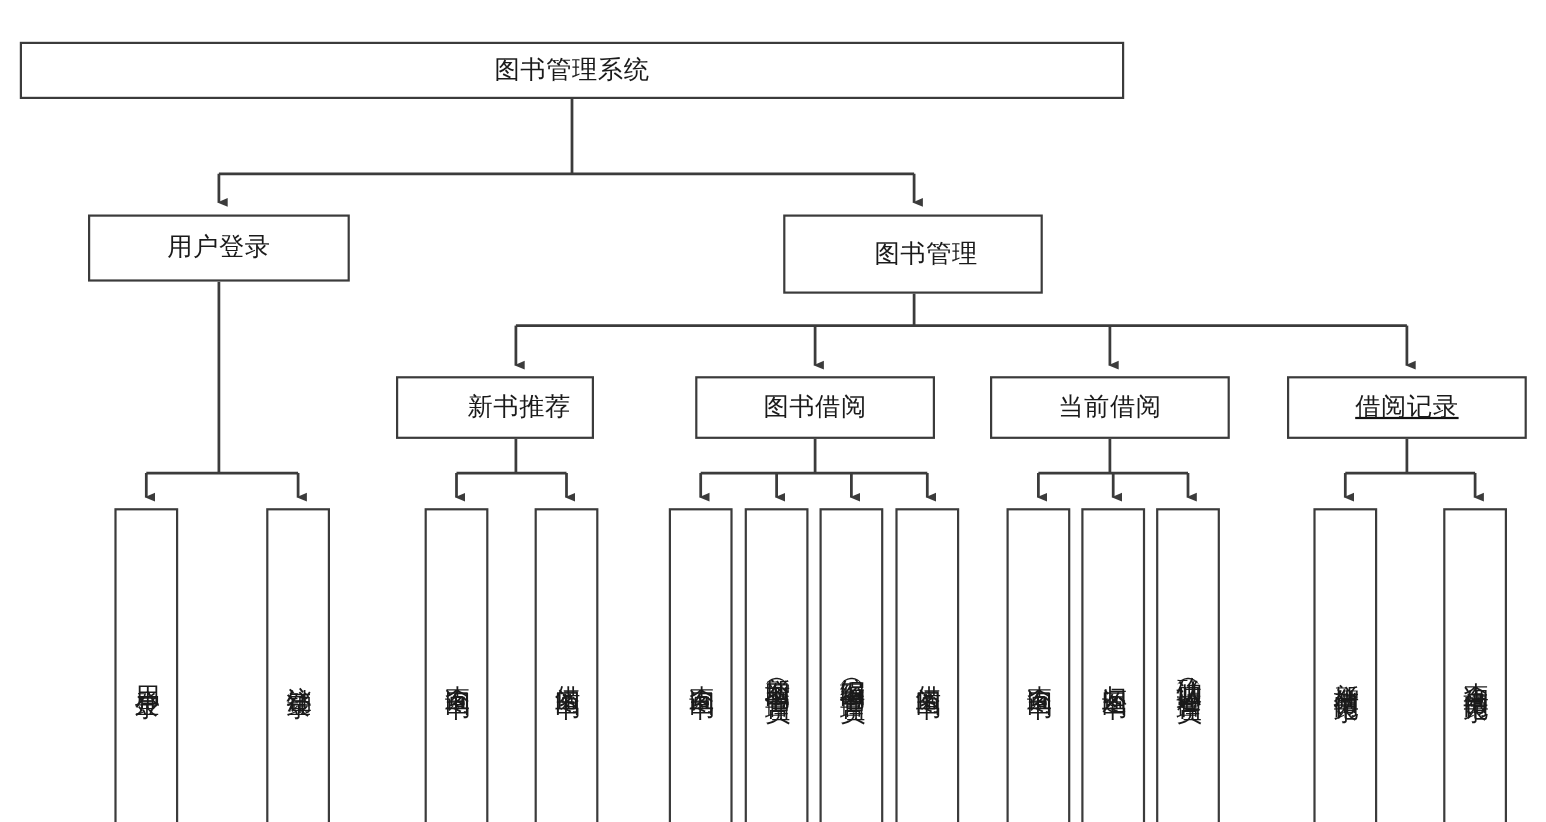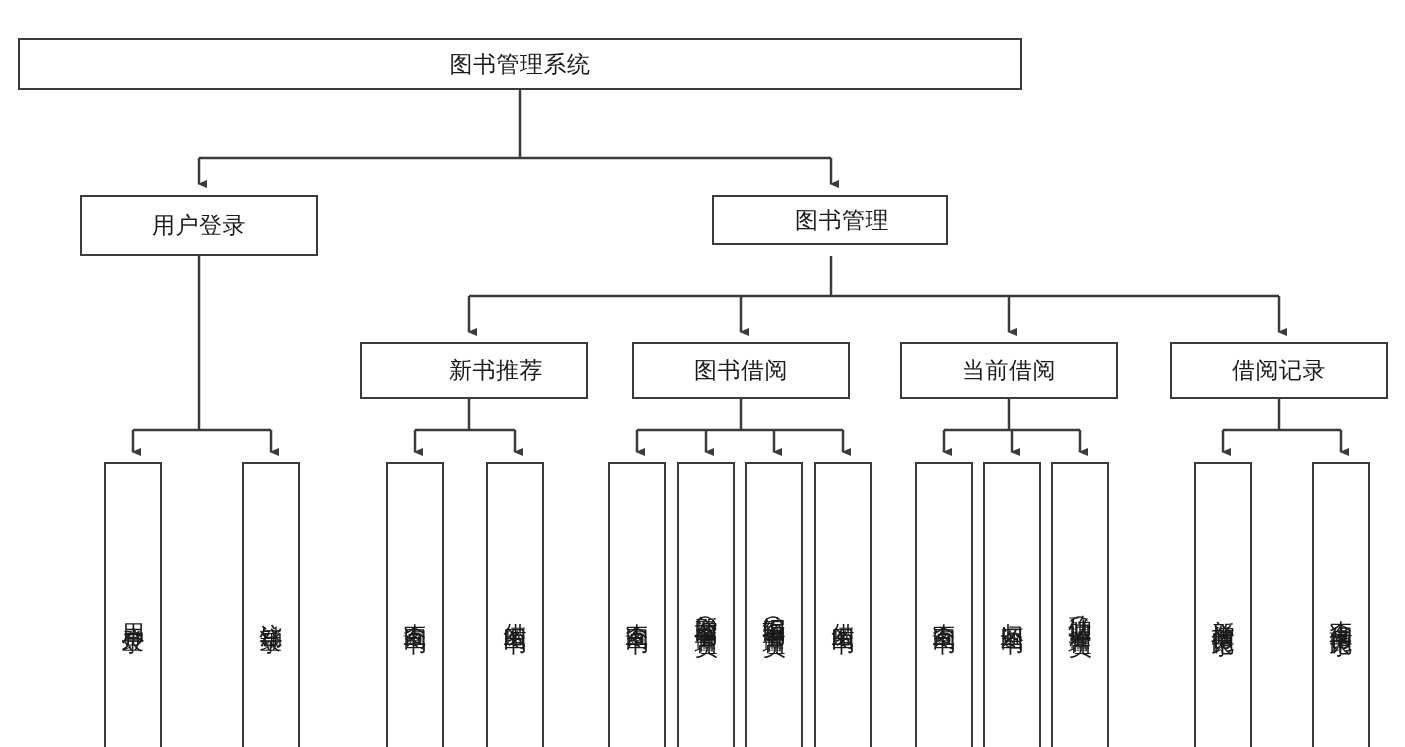--- a/index.html
+++ b/index.html
@@ -129,34 +129,34 @@
     </g>
   </svg>
 
   <div class="node root horiz" style="left: 18px; top: 14px; width: 1004px; height: 52px;">
     <span class="label">图书管理系统</span>
   </div>
 
   <div class="node horiz" style="left: 80px; top: 171px; width: 238px; height: 61px;">
     <span class="label">用户登录</span>
   </div>
-  <div class="node horiz" style="left: 712px; top: 171px; width: 236px; height: 50px; padding-left: 24px;">
+  <div class="node horiz" style="left: 712px; top: 171px; width: 236px; height: 72px; padding-left: 24px;">
     <span class="label">图书管理</span>
   </div>
 
-  <div class="node horiz" style="left: 360px; top: 318px; width: 228px; height: 57px; padding-left: 44px;">
+  <div class="node horiz" style="left: 360px; top: 318px; width: 180px; height: 57px; padding-left: 44px;">
     <span class="label">新书推荐</span>
   </div>
   <div class="node horiz" style="left: 900px; top: 318px; width: 218px; height: 57px;">
     <span class="label">当前借阅</span>
   </div>
   <div class="node horiz" style="left: 632px; top: 318px; width: 218px; height: 57px;">
     <span class="label">图书借阅</span>
   </div>
-  <div class="node horiz" style="left: 1170px; top: 318px; width: 218px; height: 57px;">
+  <div class="node horiz" style="left: 1170px; top: 318px; width: 218px; height: 57px; text-decoration: underline;">
     <span class="label">借阅记录</span>
   </div>
 
   <div class="node vert" style="left: 104px; top: 438px; width: 58px; height: 297px;">
     <span class="label">用户登录</span>
   </div>
   <div class="node vert" style="left: 242px; top: 438px; width: 58px; height: 297px;">
     <span class="label">注销登录</span>
   </div>
   <div class="node vert" style="left: 386px; top: 438px; width: 58px; height: 297px;">

